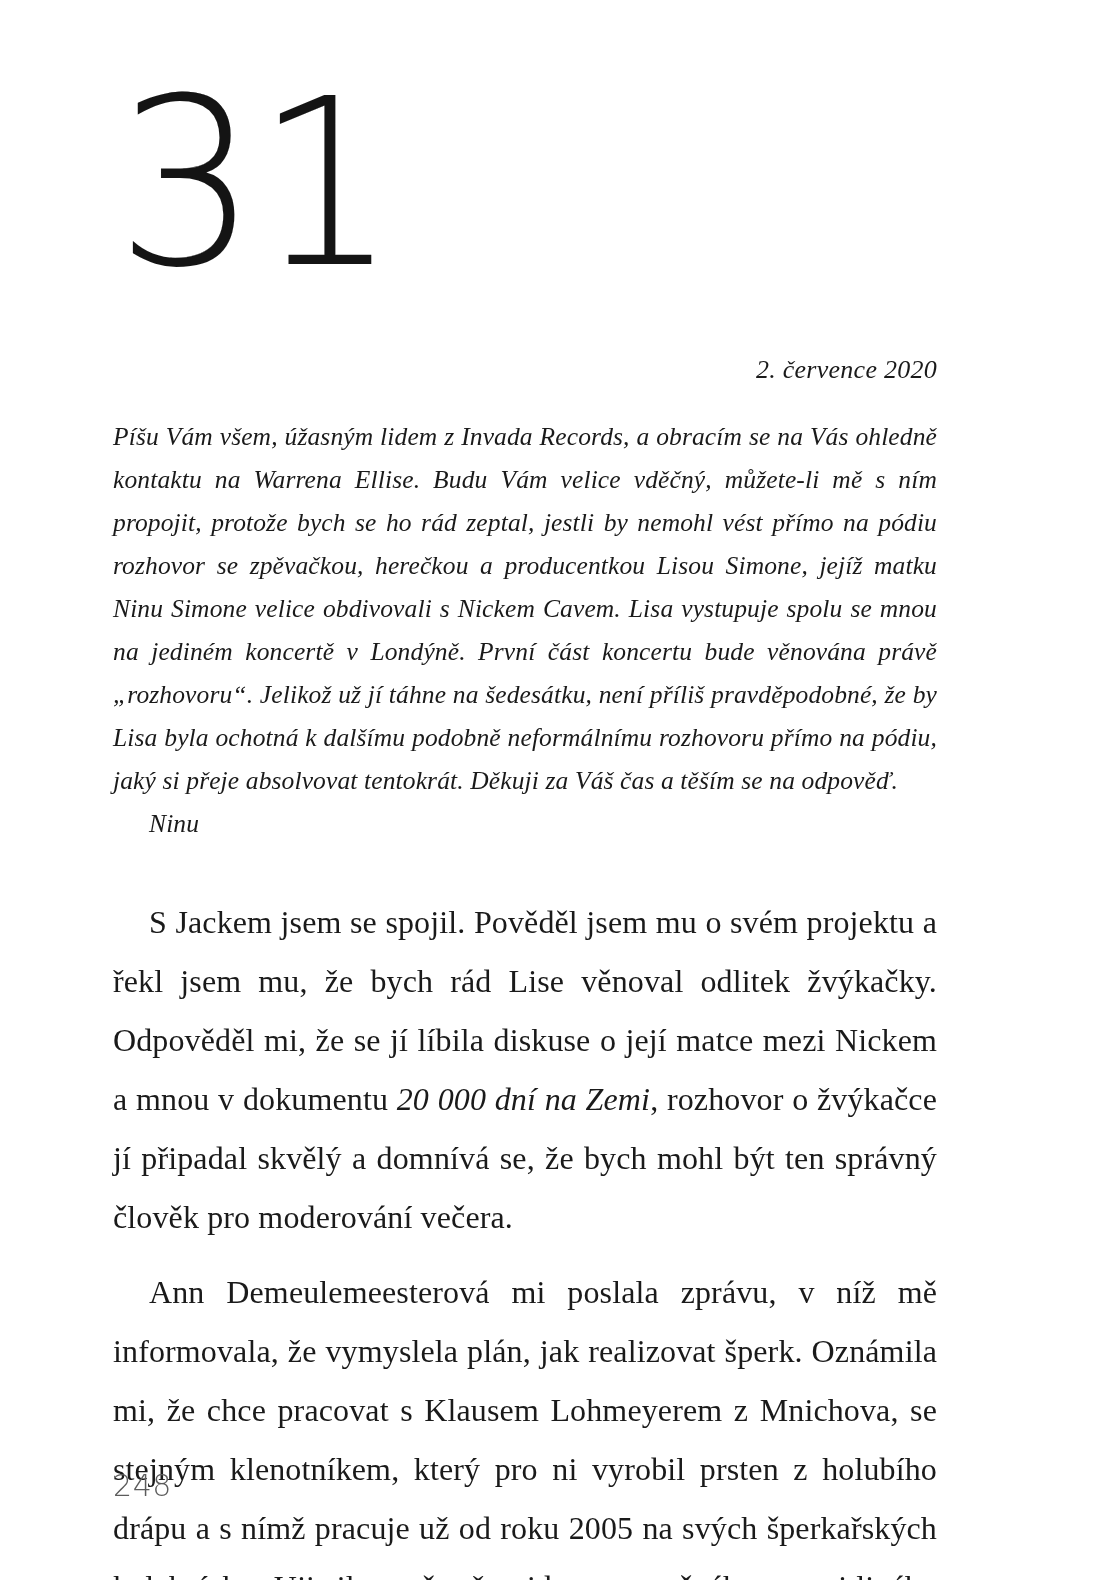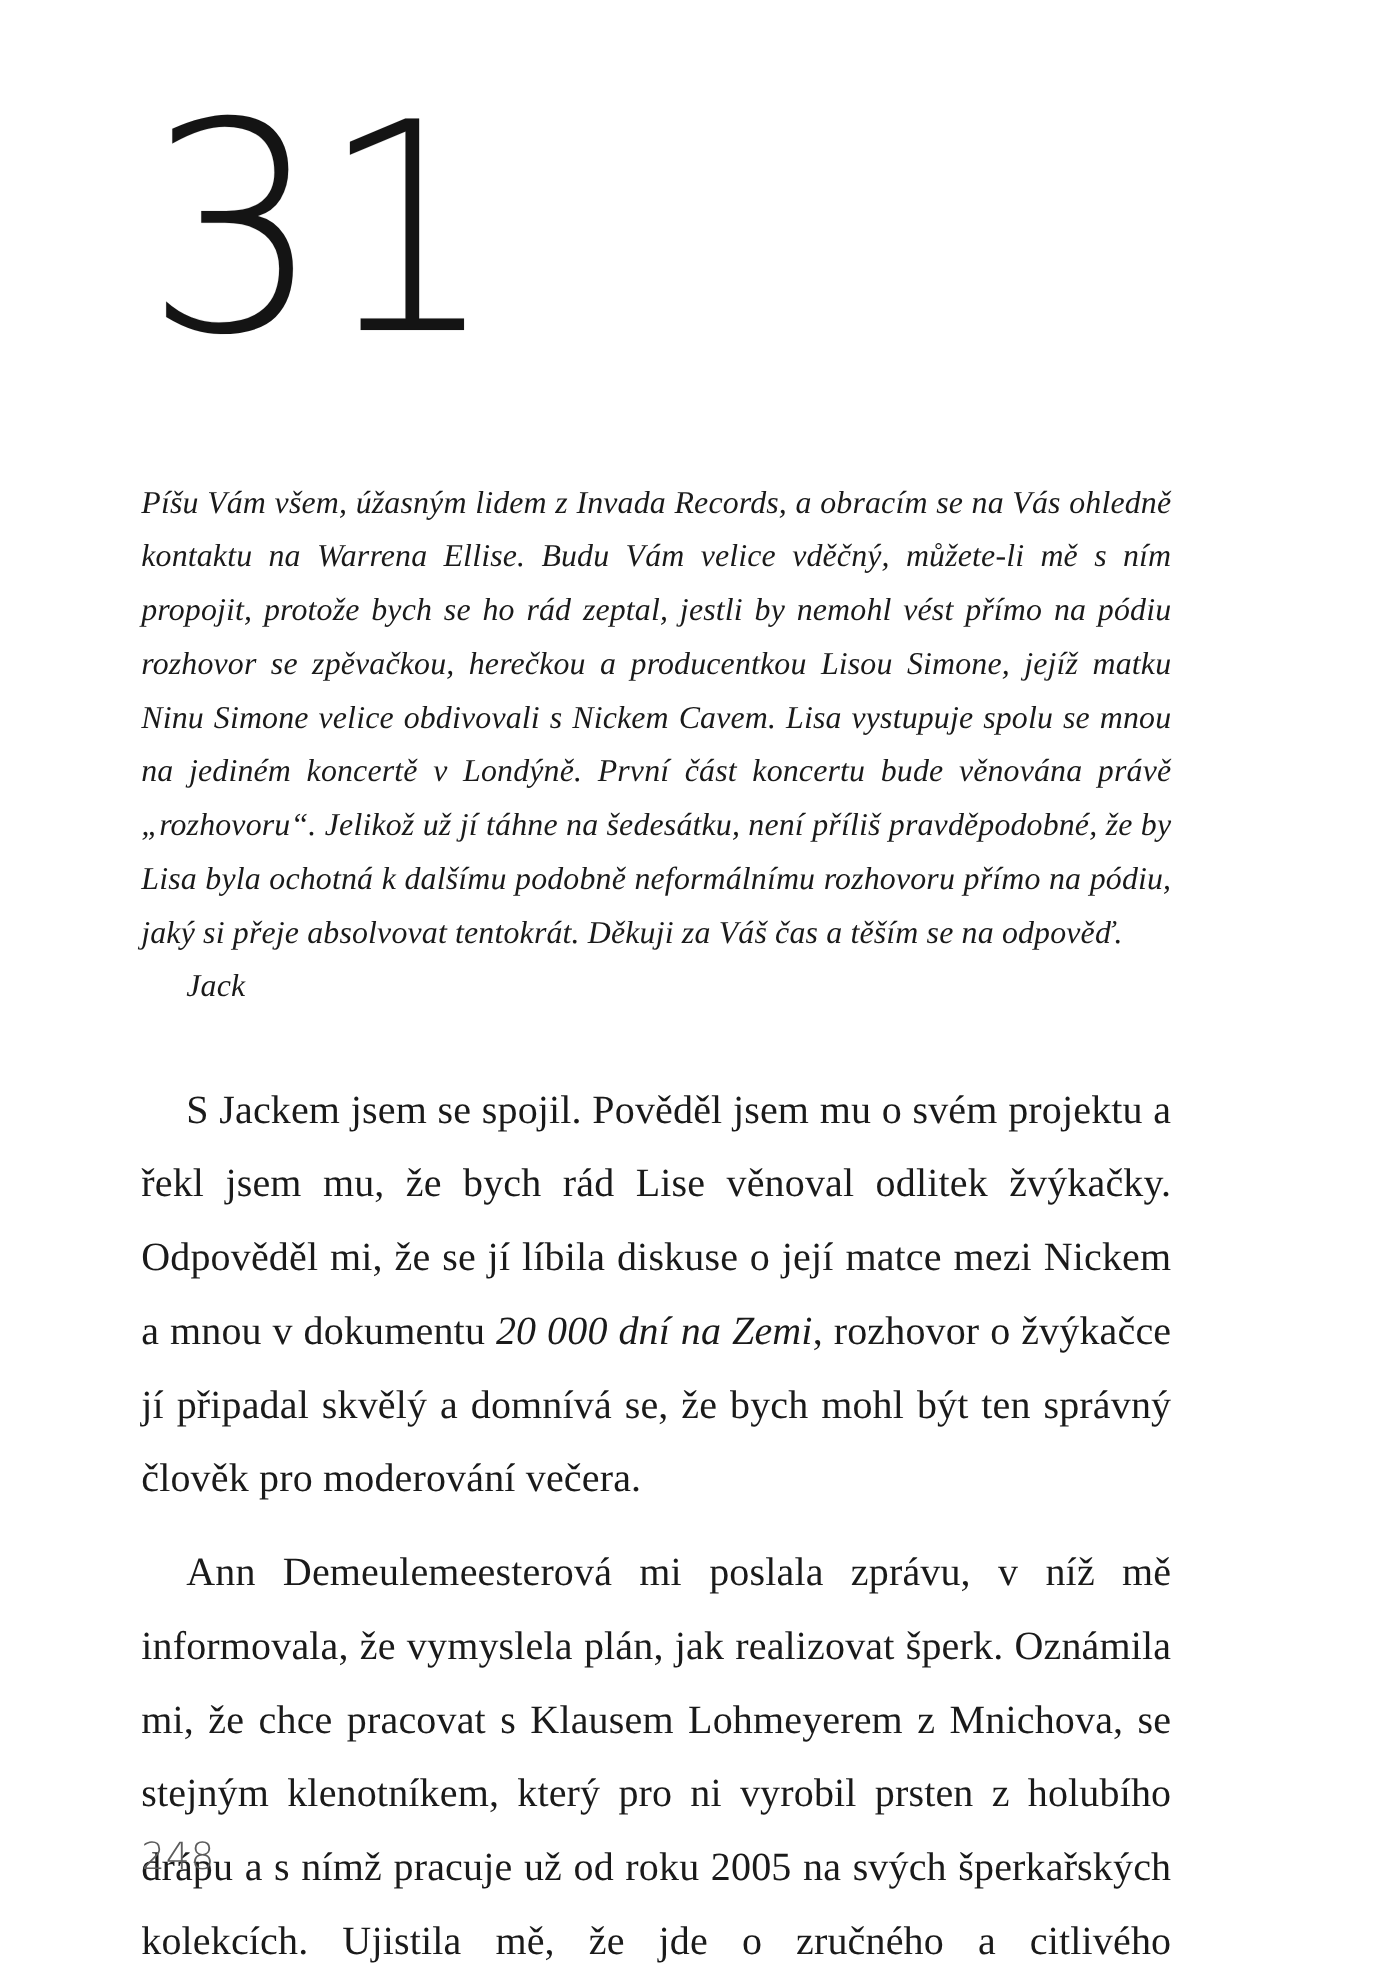--- a/index.html
+++ b/index.html
@@ -118,24 +118,25 @@
 </style>
 </head>
 <body>
 
 <div class="page">
 
   <div class="chapter-number"><span>31</span></div>
 
   <div class="text-column">
 
+    <div class="date-line">2. července 2020</div>
 
     <div class="letter">
       <p>Píšu Vám všem, úžasným lidem z Invada Records, a obracím se na Vás ohledně kontaktu na Warrena Ellise. Budu Vám velice vděčný, můžete-li mě s ním propojit, protože bych se ho rád zeptal, jestli by nemohl vést přímo na pódiu rozhovor se zpěvačkou, herečkou a producentkou Lisou Simone, jejíž matku Ninu Simone velice obdivovali s Nickem Cavem. Lisa vystupuje spolu se mnou na jediném koncertě v Londýně. První část koncertu bude věnována právě „rozhovoru“. Jelikož už jí táhne na šedesátku, není příliš pravděpodobné, že by Lisa byla ochotná k dalšímu podobně neformálnímu rozhovoru přímo na pódiu, jaký si přeje absolvovat tentokrát. Děkuji za Váš čas a těším se na odpověď.</p>
-      <p class="signature">Jack</p>
+      <p class="signature">Ninu</p>
     </div>
 
     <div class="body-text">
       <p><span>S Jackem jsem se spojil. Pověděl jsem mu o svém projektu a řekl jsem mu, že bych rád Lise věnoval odlitek žvýkačky. Odpověděl mi, že se jí líbila diskuse o její matce mezi Nickem a mnou v dokumentu </span><em>20 000 dní na Zemi</em><span>, rozhovor o žvýkačce jí připadal skvělý a domnívá se, že bych mohl být ten správný člověk pro moderování večera.</span></p>
     </div>
 
 
     <div class="body-text body-block-second">
       <p>Ann Demeulemeesterová mi poslala zprávu, v níž mě informovala, že vymyslela plán, jak realizovat šperk. Oznámila mi, že chce pracovat s Klausem Lohmeyerem z Mnichova, se stejným klenotníkem, který pro ni vyrobil prsten z holubího drápu a s nímž pracuje už od roku 2005 na svých šperkařských kolekcích. Ujistila mě, že jde o zručného a citlivého řemeslníka. Každý drobný detail na hrubých odlitcích bude spolehlivě opracovaný se stejným soustředěním, s jakým se stříbru vždycky věnuje.</p>
     </div>

